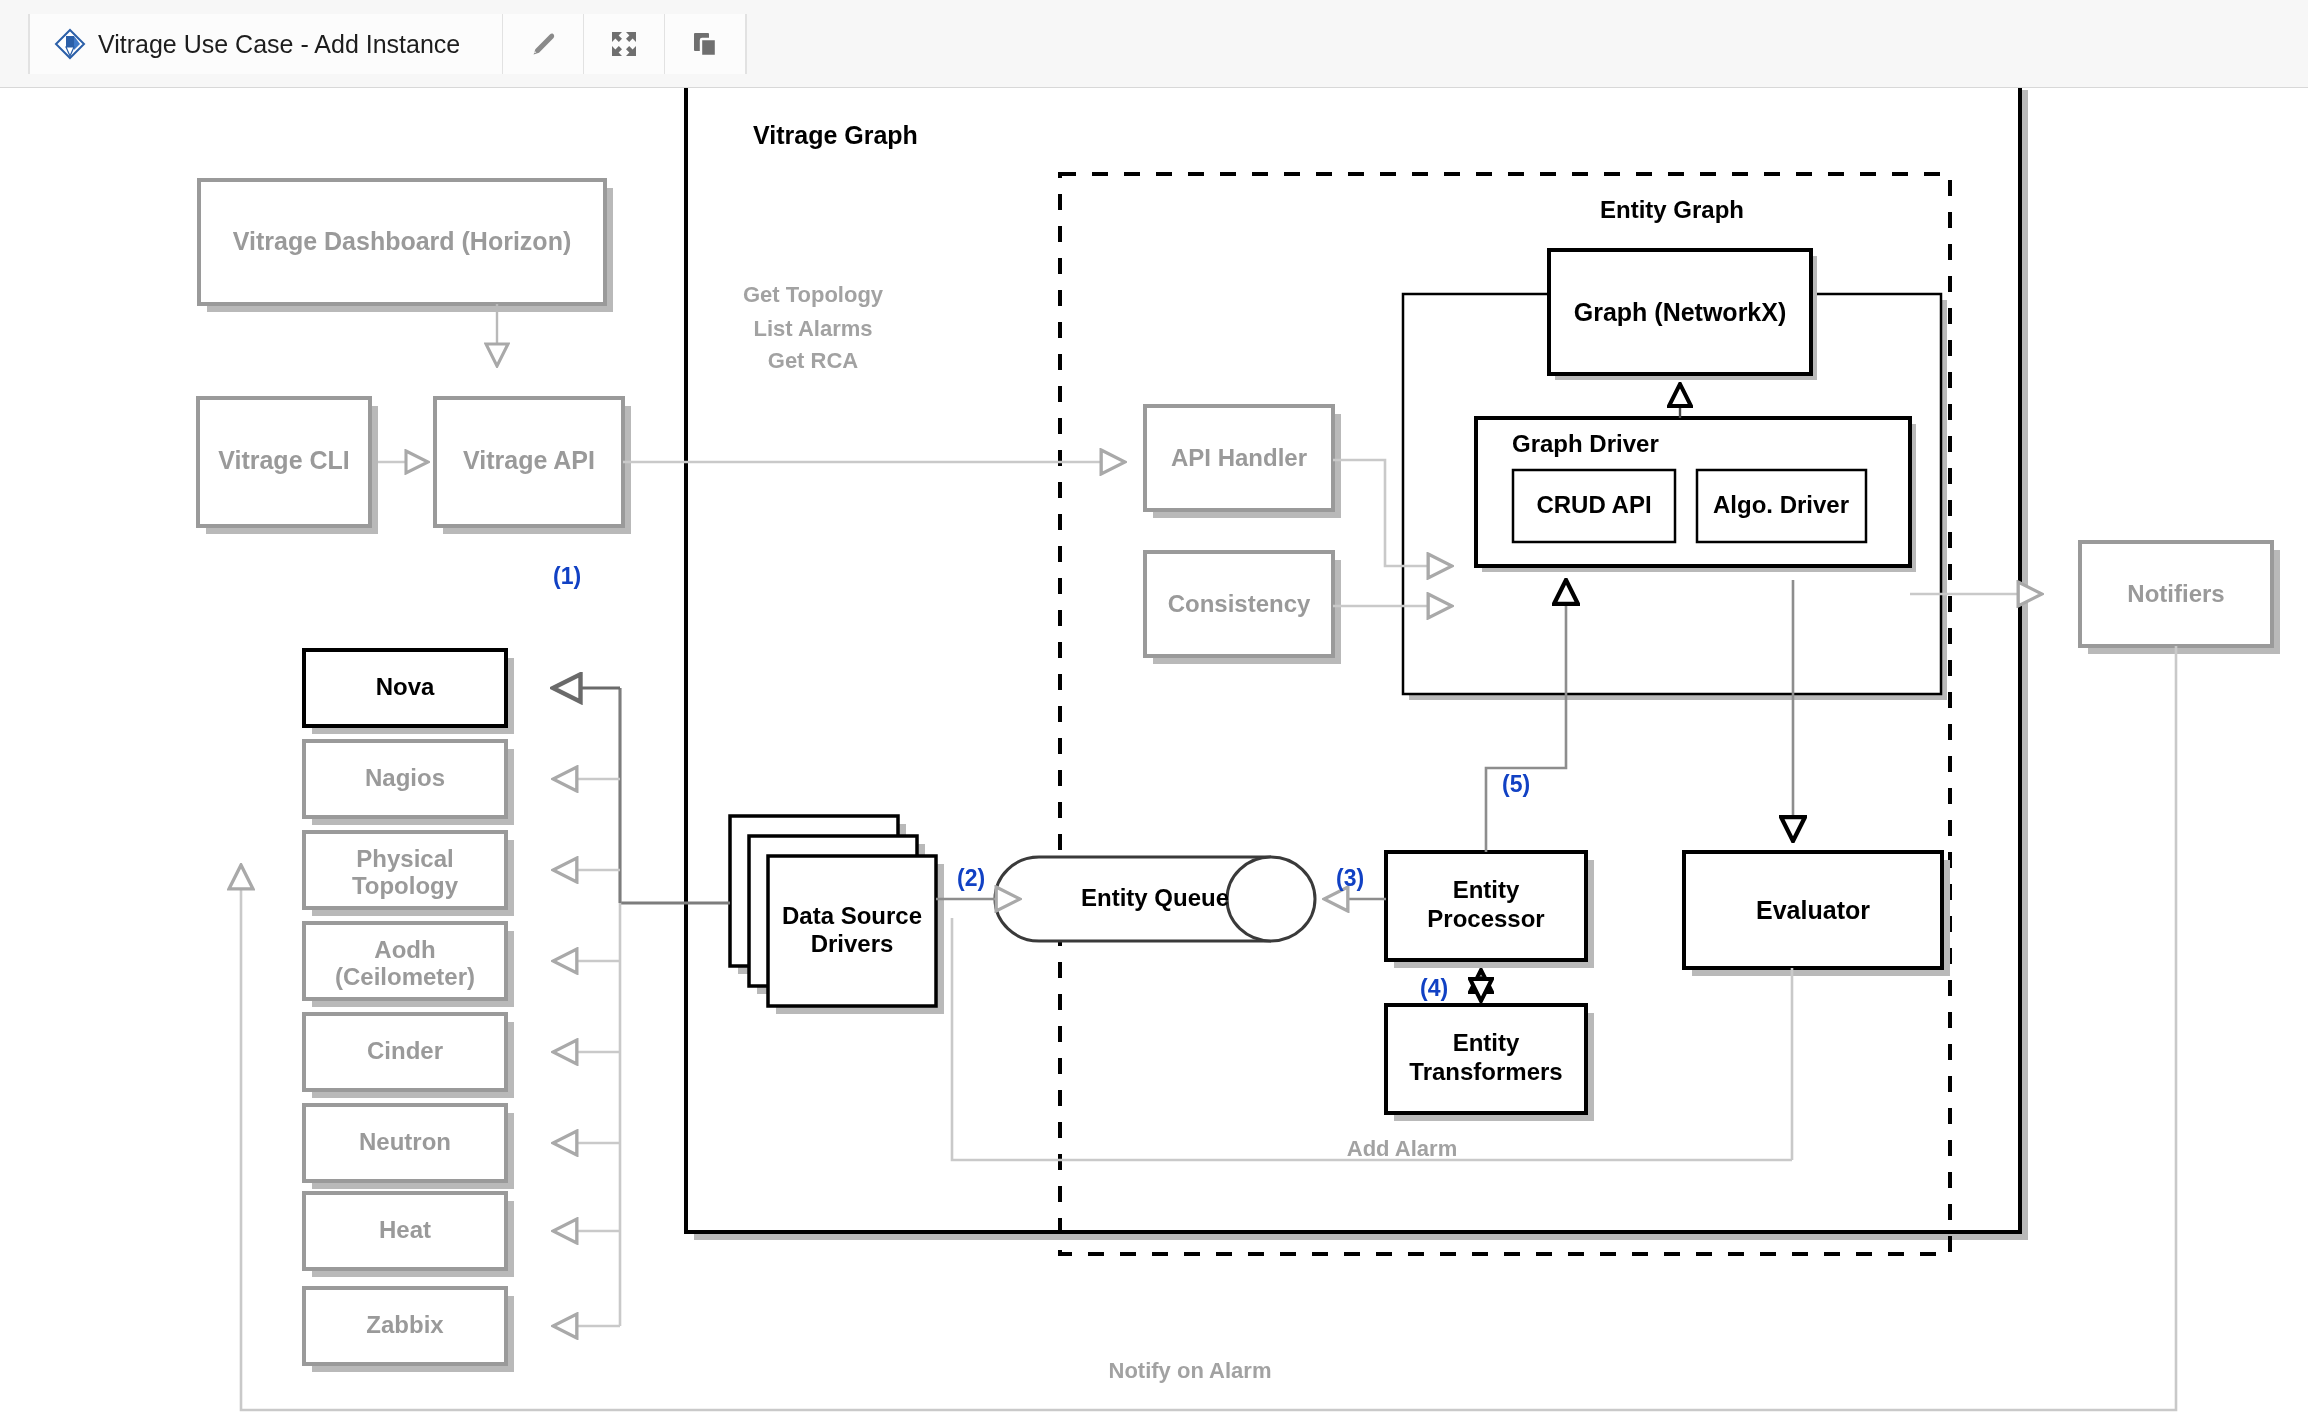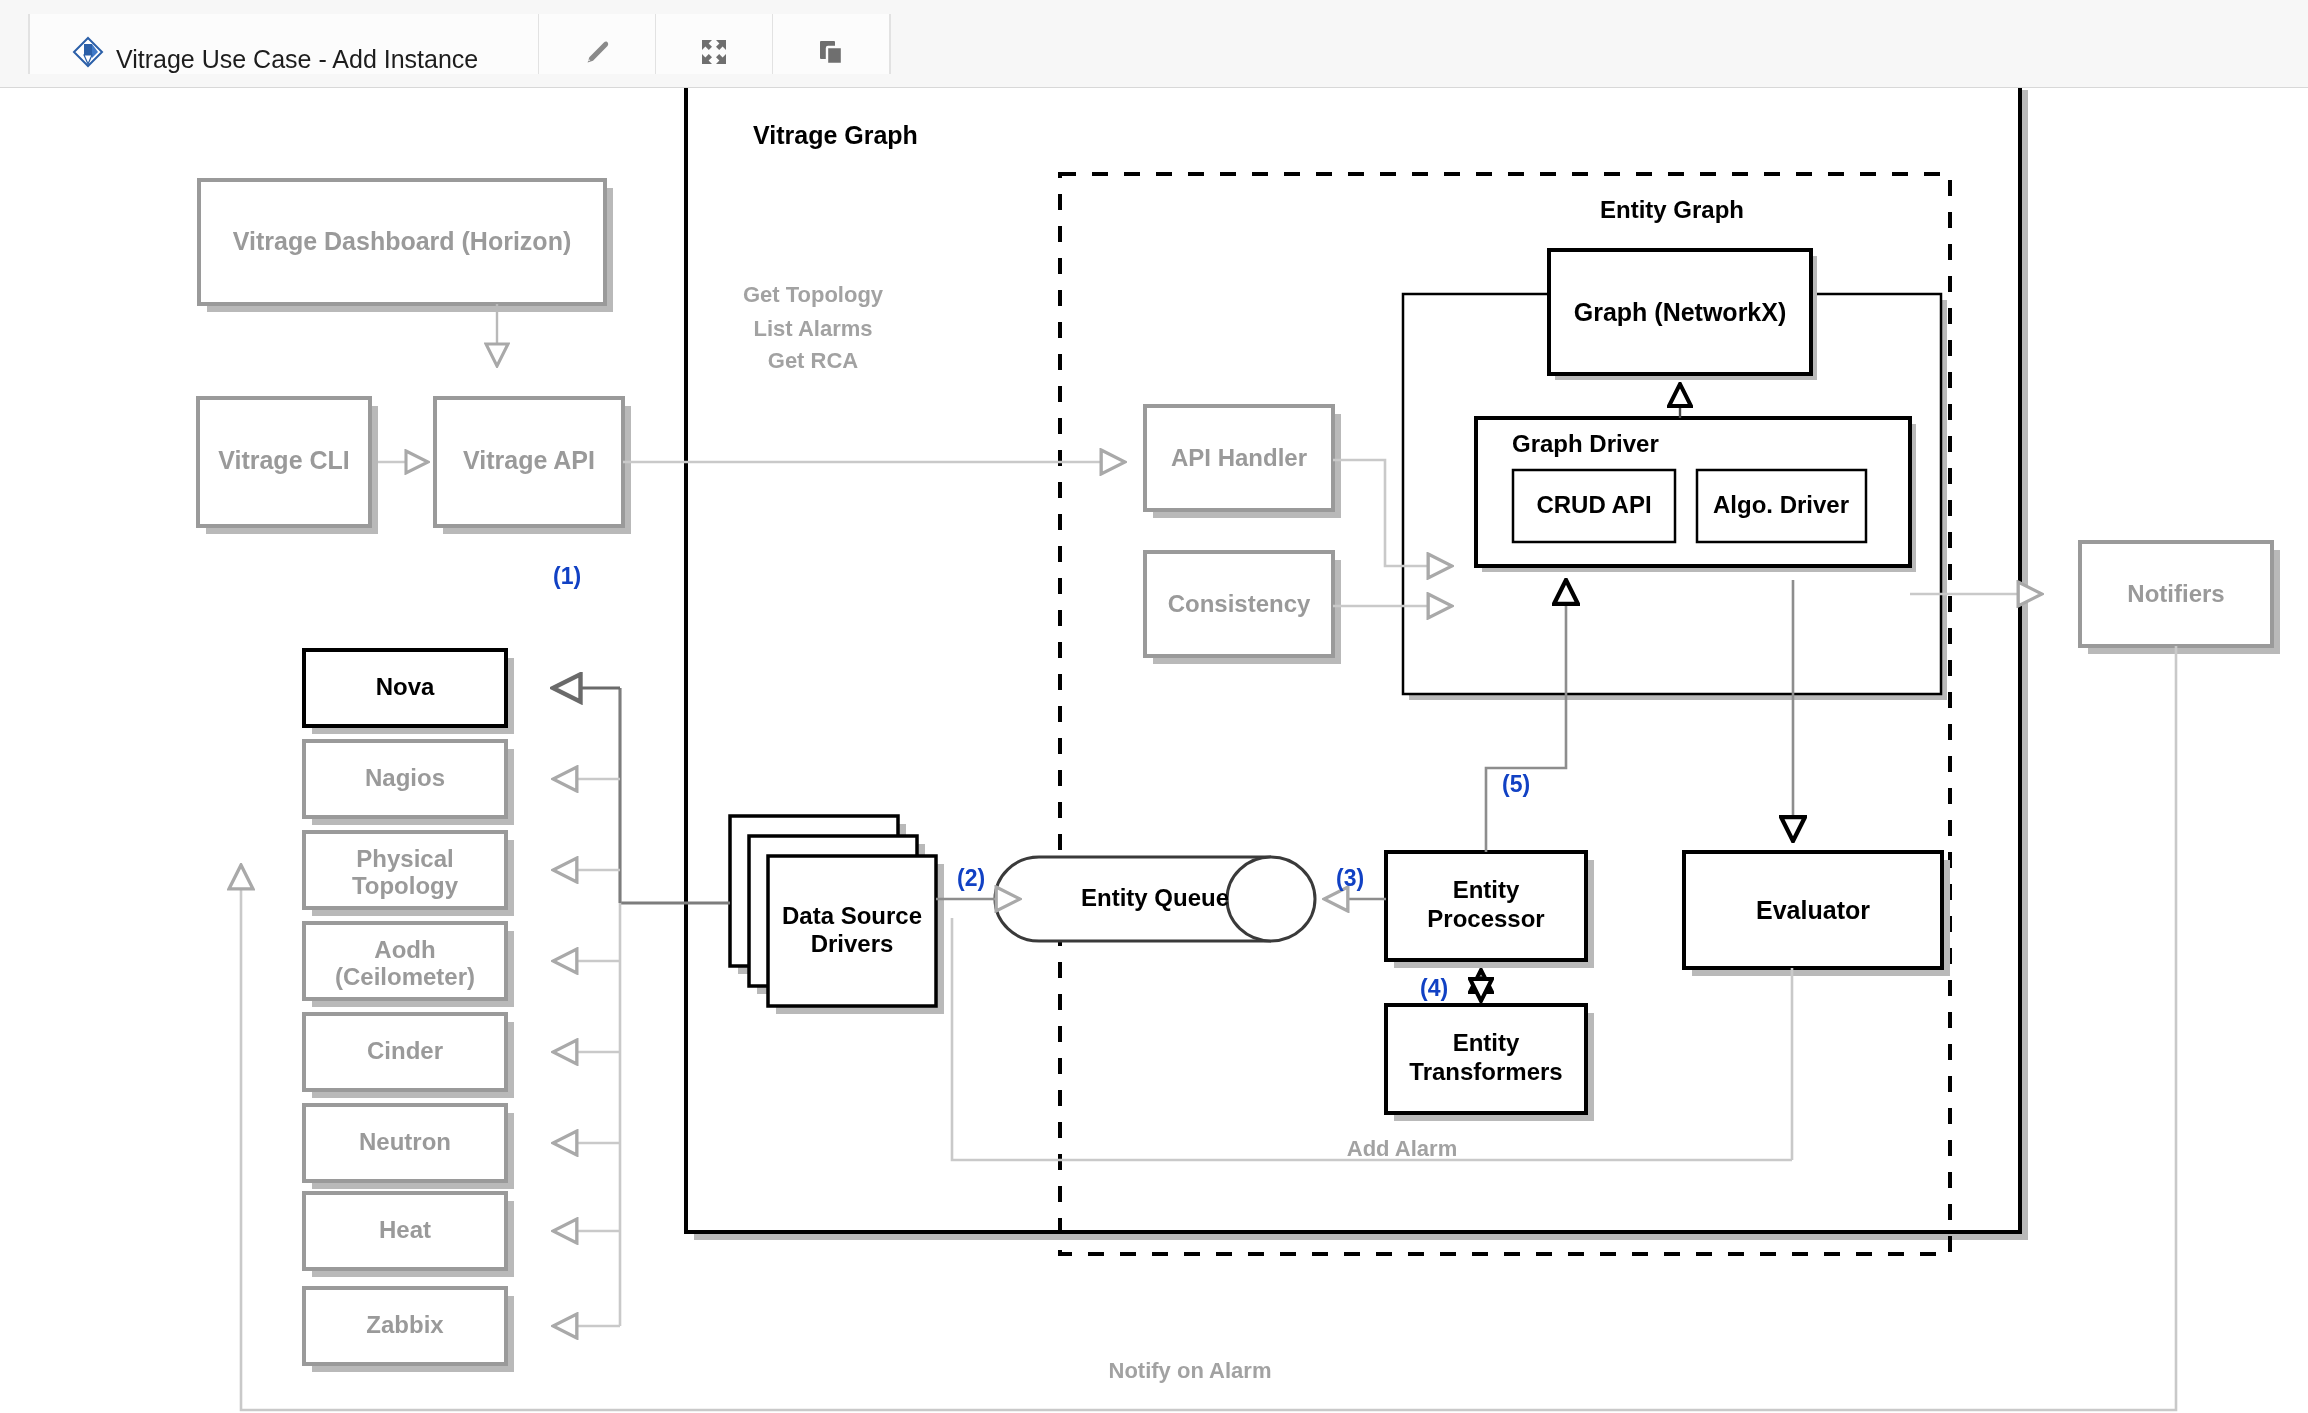--- a/index.html
+++ b/index.html
@@ -4,22 +4,22 @@
 <style>
   html,body{margin:0;padding:0;background:#ffffff;}
   body{font-family:"Liberation Sans",sans-serif;}
   #root{position:relative;width:2308px;height:1413px;background:#ffffff;overflow:hidden;}
 
   
   #toolbar{position:absolute;left:0;top:0;width:2308px;height:88px;background:#f7f7f7;
            border-bottom:1px solid #d8d8d8;box-sizing:border-box;}
   #tb-inner{position:absolute;left:28px;top:14px;height:60px;display:flex;align-items:stretch;
             background:#fcfcfc;border:1px solid #e2e2e2;border-top:none;border-bottom:none;}
-  .tb-cell{display:flex;align-items:flex-end;justify-content:center;border-right:1px solid #e2e2e2;
-           padding:0 36px;height:60px;box-sizing:border-box;}
+  .tb-cell{display:flex;align-items:center;justify-content:center;border-right:1px solid #e2e2e2;
+           padding:0 18px;height:60px;box-sizing:border-box;}
   .tb-cell:first-child{border-left:1px solid #e2e2e2;}
   #tb-title{font-size:25px;color:#1d1d1d;padding-left:6px;padding-right:24px;white-space:nowrap;}
   .tb-icon{width:44px;height:44px;display:flex;align-items:center;justify-content:center;}
 
   
   #canvas{position:absolute;left:0;top:88px;width:2308px;height:1325px;}
 
   
   .n-label{font-weight:bold;text-anchor:middle;dominant-baseline:middle;}
   .grey-txt{fill:#9a9a9a;}

